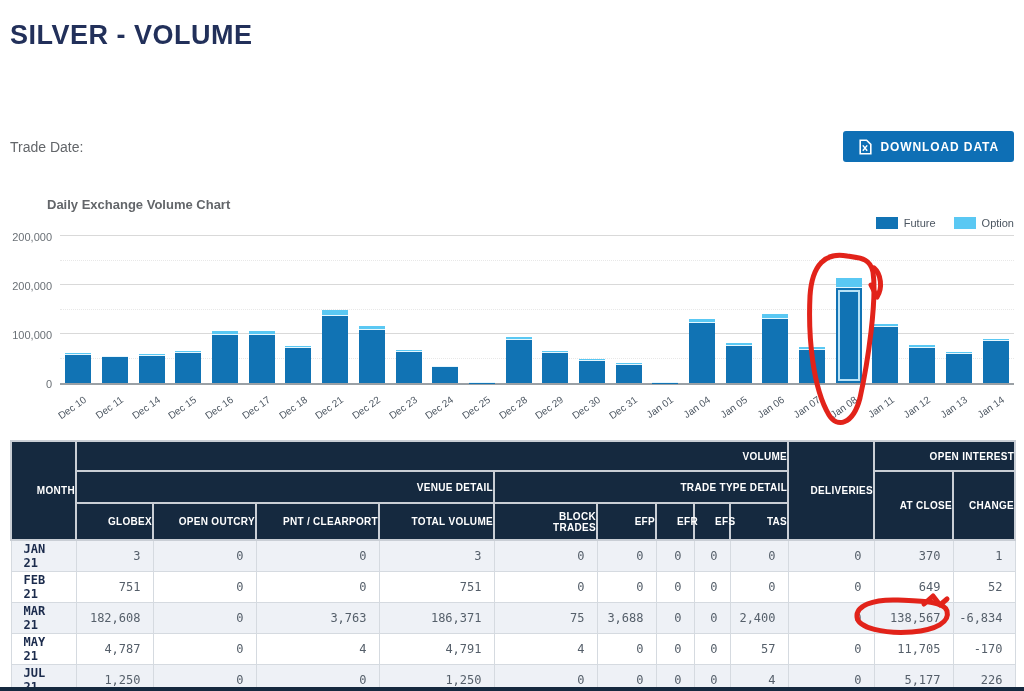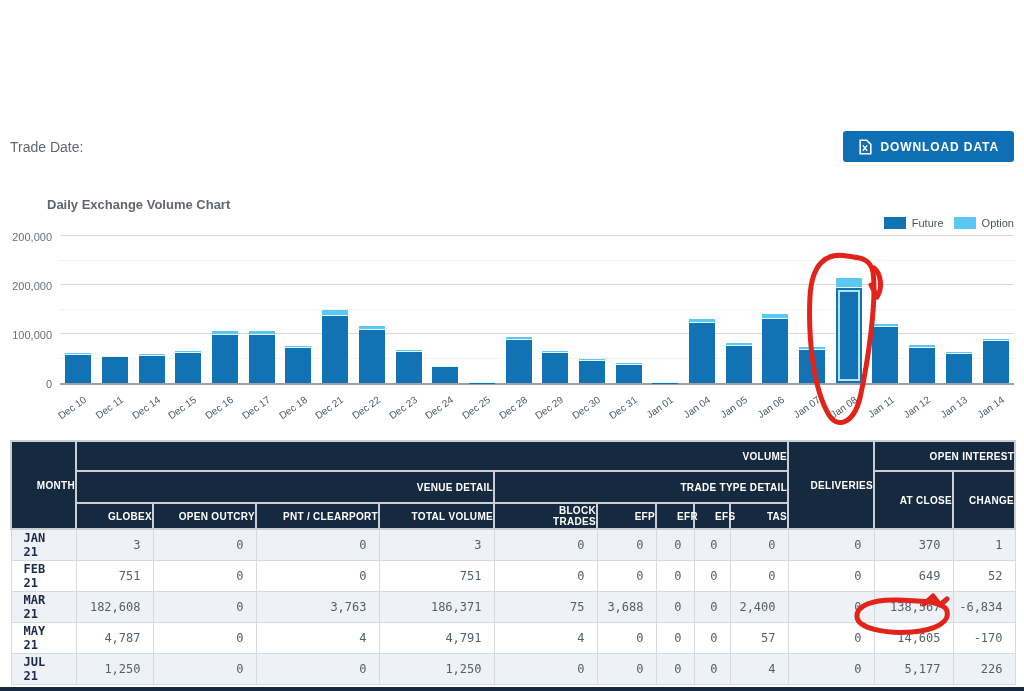--- a/index.html
+++ b/index.html
@@ -35,21 +35,21 @@
   .download-btn {
     position:absolute; top:131px; right:10px; height:31px;
     background:#0e6fb5; color:#fff; border:none; border-radius:3px;
     display:flex; align-items:center; gap:8px; padding:0 15px;
     font-family:"Liberation Sans", sans-serif;
     font-size:12px; font-weight:bold; letter-spacing:.9px; cursor:pointer;
   }
   
   .chart-section { position:absolute; top:195px; left:0; width:1024px; height:240px; }
   .chart-title { position:absolute; top:2px; left:47px; font-size:13px; font-weight:bold; color:#63666a; }
-  .legend { position:absolute; top:22px; right:10px; display:flex; gap:10px; }
+  .legend { position:absolute; top:22px; right:10px; display:flex; gap:18px; }
   .legend-item { display:flex; align-items:center; gap:6px; cursor:pointer; }
   .legend-swatch { width:22px; height:12px; }
   .legend-label { font-size:11px; color:#4b5560; }
   .plot {
     position:absolute; top:43px; left:60px; width:954px; height:147px;
     border-bottom:2px solid #9aa0a5;
     display:flex; align-items:flex-end;
   }
   .gridline { position:absolute; left:0; right:0; height:0; border-top:1px solid #d9d9d9; z-index:0; }
   .gridline.minor { border-top:1px dotted #e8e8e8; }
@@ -71,39 +71,40 @@
   .data-table {
     position:absolute; top:440px; left:10px; width:1004px;
     border-collapse:collapse; table-layout:fixed;
   }
   .data-table th {
     background:#15293f; color:#fff; font-size:10px; font-weight:bold;
     letter-spacing:.3px; border:2px solid #c9ced5; text-align:right;
   }
   .data-table thead tr:nth-child(1) th { height:30px; }
   .data-table thead tr:nth-child(2) th { height:32px; }
-  .data-table thead tr:nth-child(3) th { height:26px;padding-left:20px; }
+  .data-table thead tr:nth-child(3) th { height:37px;padding-left:20px; }
   .data-table td {
     height:31px; border:1px solid #d5dae0;
     font-family:"DejaVu Sans Mono", monospace; font-size:12px; color:#555f6a;
     text-align:right; padding-right:12px;
   }
   .data-table td.month {
     text-align:left; padding-left:12px; font-weight:bold; color:#1b2b4c;
   }
   .data-table tr.alt td { background:#eef1f6; }
   
   .annotation-overlay { position:absolute; inset:0; z-index:60; pointer-events:none; }
   .bottom-strip { position:absolute; left:0; top:687px; width:1024px; height:4px; background:#15293f; z-index:55; }
 </style>
 </head>
 <body>
 
 <div id="page">
 
+  <h1 class="page-title">SILVER - VOLUME</h1>
 
 
   <span class="trade-label">Trade Date:</span>
 
 
   <button class="download-btn">
     <span style="display:flex">
       <svg width="14" height="16" viewBox="0 0 14 16">
         <path d="M2.2 1.2h6.4l4.2 4.2v9.4H2.2z" fill="none" stroke="#fff" stroke-width="1.6"></path>
         <path d="M4.8 6.4l4.4 5.4M9.2 6.4l-4.4 5.4" stroke="#fff" stroke-width="1.5"></path>
@@ -414,21 +415,21 @@
           <td>4,787</td>
           <td>0</td>
           <td>4</td>
           <td>4,791</td>
           <td>4</td>
           <td>0</td>
           <td>0</td>
           <td>0</td>
           <td>57</td>
           <td>0</td>
-          <td>14,605</td>
+          <td>11,705</td>
           <td>-170</td>
         </tr>
         <tr class="alt">
           <td class="month">JUL 21</td>
           <td>1,250</td>
           <td>0</td>
           <td>0</td>
           <td>1,250</td>
           <td>0</td>
           <td>0</td>

